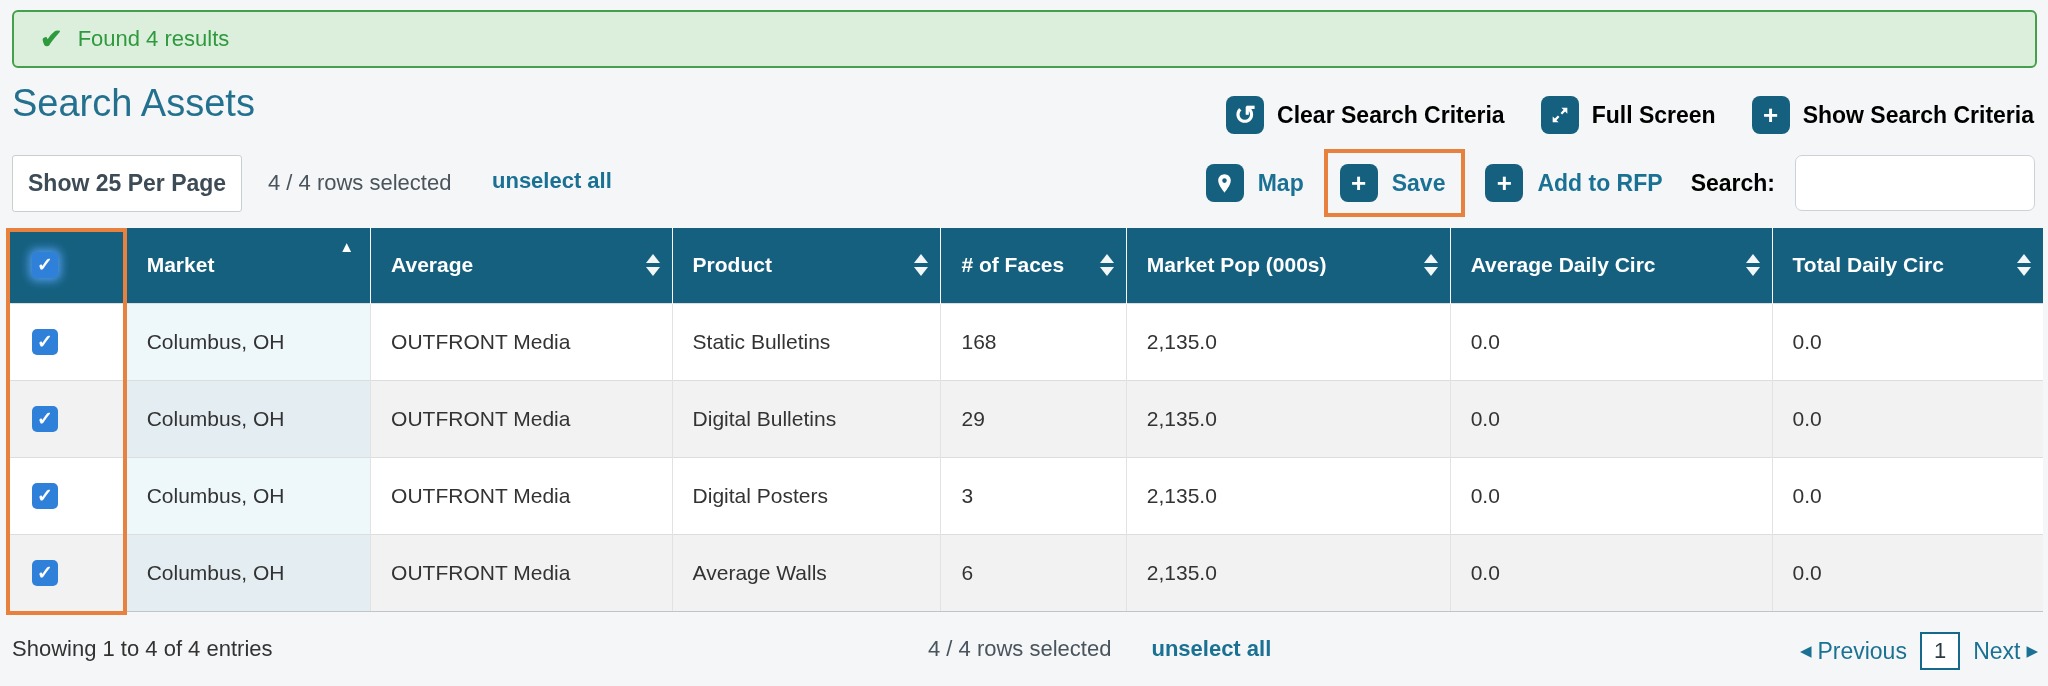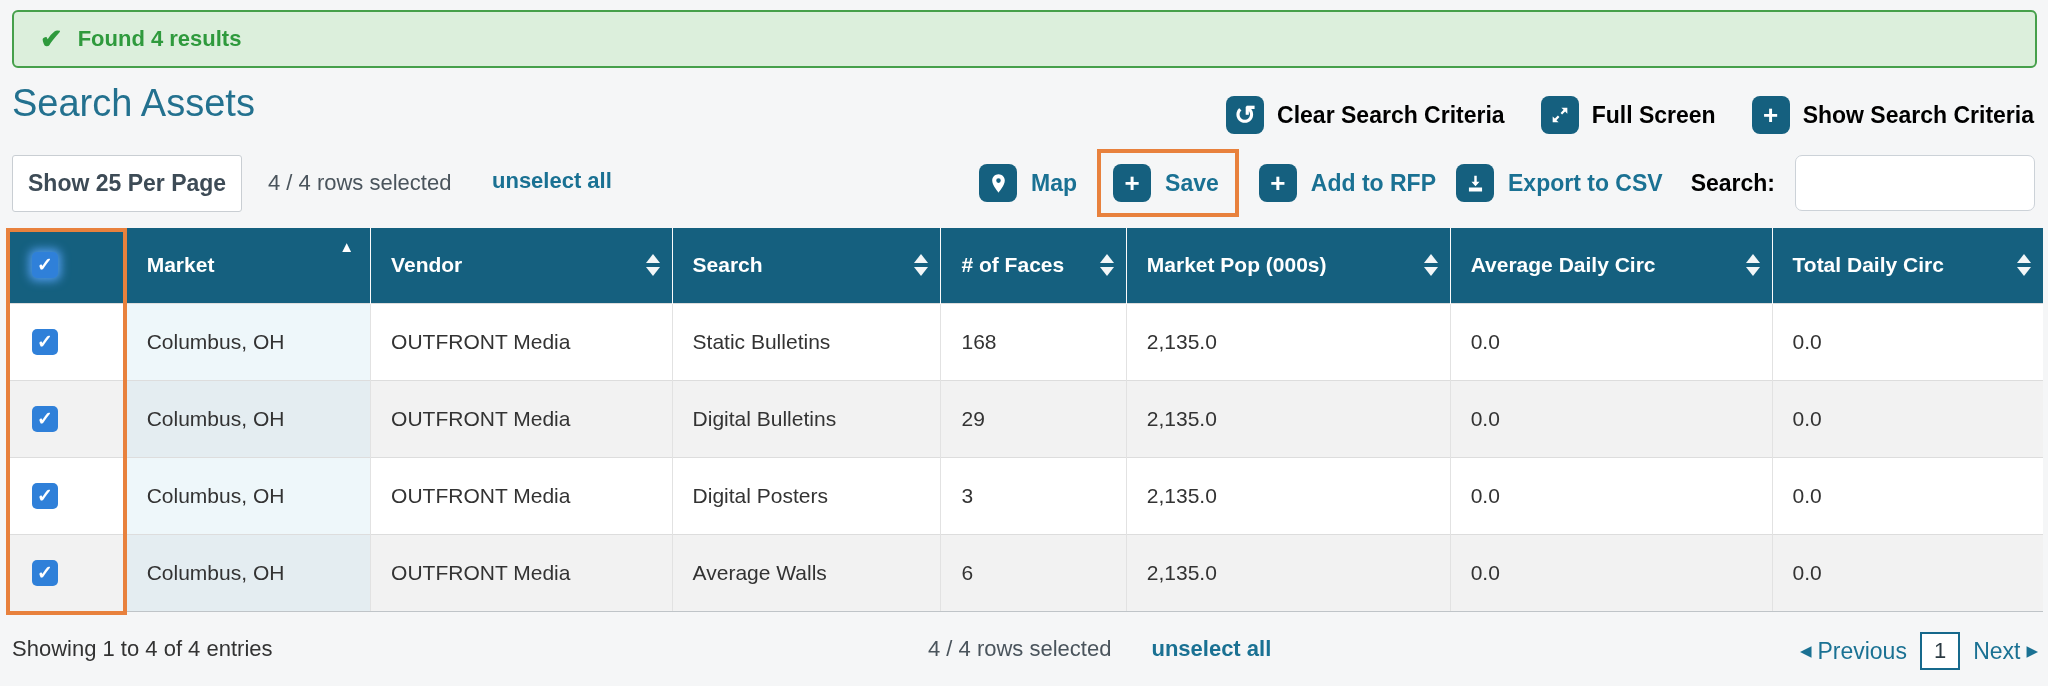--- a/index.html
+++ b/index.html
@@ -5,21 +5,21 @@
   * { margin:0; padding:0; box-sizing:border-box; }
   html,body { width:2048px; height:686px; }
   body { font-family:"Liberation Sans", sans-serif; background:#f5f6f7; overflow:hidden; }
   .container { position:relative; width:2048px; height:686px; }
 
   
   .alert { position:absolute; left:12px; top:10px; width:2025px; height:58px;
     background:#dcefdc; border:2px solid #46a04b; border-radius:6px;
     display:flex; align-items:center; gap:15px; padding-left:26px; }
   .alert .check-glyph { color:#2f9a3d; font-size:27px; font-weight:bold; line-height:1; }
-  .alert .alert-text { color:#2f9a3d; font-size:22px; font-weight:bold;text-align:right; }
+  .alert .alert-text { color:#2f9a3d; font-size:22px; font-weight:normal;text-align:right; }
 
   
   .page-title { position:absolute; left:12px; top:82px; font-size:38px; color:#23718f; font-weight:400; }
   .header-actions { position:absolute; right:14px; top:96px; display:flex; align-items:center; gap:36px; }
   .action-item { display:flex; align-items:center; gap:13px; cursor:pointer; }
   .icon-sq { width:38px; height:38px; background:#15607f; border-radius:8px; color:#fff;
     display:flex; align-items:center; justify-content:center; font-size:26px; font-weight:bold; line-height:1; flex:0 0 auto; }
   .action-label { color:#000000; font-size:23px; font-weight:bold; }
 
   
@@ -122,28 +122,20 @@
       </span>
       <span class="tb-label">Map</span>
     </div>
     <div class="save-wrap">
       <span class="icon-sq">+</span>
       <span class="tb-label">Save</span>
     </div>
     <div class="tb-btn">
       <span class="icon-sq">+</span>
       <span class="tb-label">Add to RFP</span>
-    </div>
-    <div class="tb-btn">
-      <span class="icon-sq">
-        <svg viewBox="0 0 24 24" width="21" height="21">
-            <path fill="#fff" d="M10.6 3h2.8v7h3.2L12 15.2 7.4 10h3.2zM4.5 16.5h15V21h-15z"></path>
-          </svg>
-      </span>
-      <span class="tb-label">Export to CSV</span>
     </div>
     <span class="search-lbl">Search:</span>
     <input class="search-input" type="text" value="" style="">
   </div>
 
   <div class="tbl-wrap">
     <table>
       <colgroup>
         <col style="width:5.9%">
           <col style="width:12.0%">
@@ -157,28 +149,28 @@
       <thead>
         <tr>
           <th class="cb-cell">
             <span class="cbx cbx-glow">✓</span>
           </th>
           <th>
             <span>Market</span>
             <span class="sort-asc">▲</span>
           </th>
           <th>
-            <span>Vendor</span>
-            <span class="sort-both">
-                <span class="tri-up"></span>
-                <span class="tri-down"></span>
-              </span>
-          </th>
-          <th>
-            <span>Search</span>
+            <span>Average</span>
+            <span class="sort-both">
+                <span class="tri-up"></span>
+                <span class="tri-down"></span>
+              </span>
+          </th>
+          <th>
+            <span>Product</span>
             <span class="sort-both">
                 <span class="tri-up"></span>
                 <span class="tri-down"></span>
               </span>
           </th>
           <th>
             <span># of Faces</span>
             <span class="sort-both">
                 <span class="tri-up"></span>
                 <span class="tri-down"></span>

